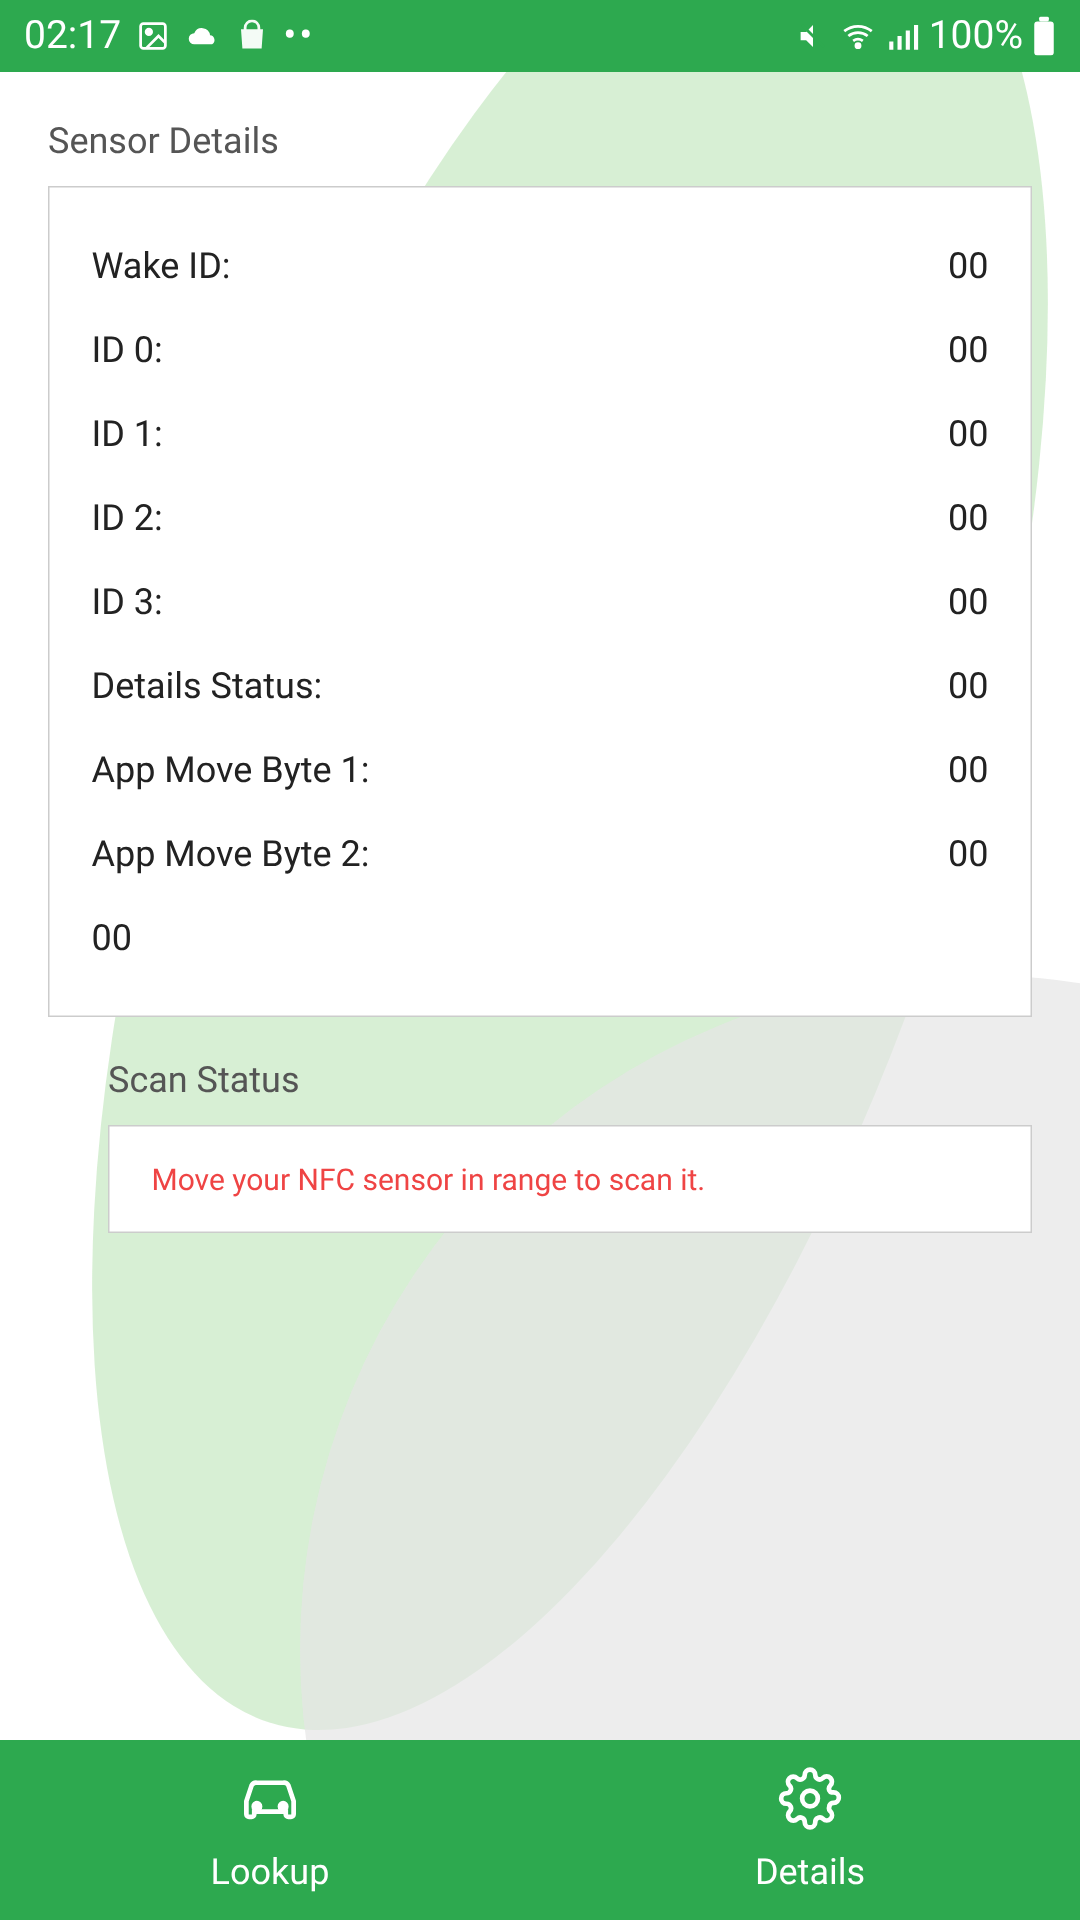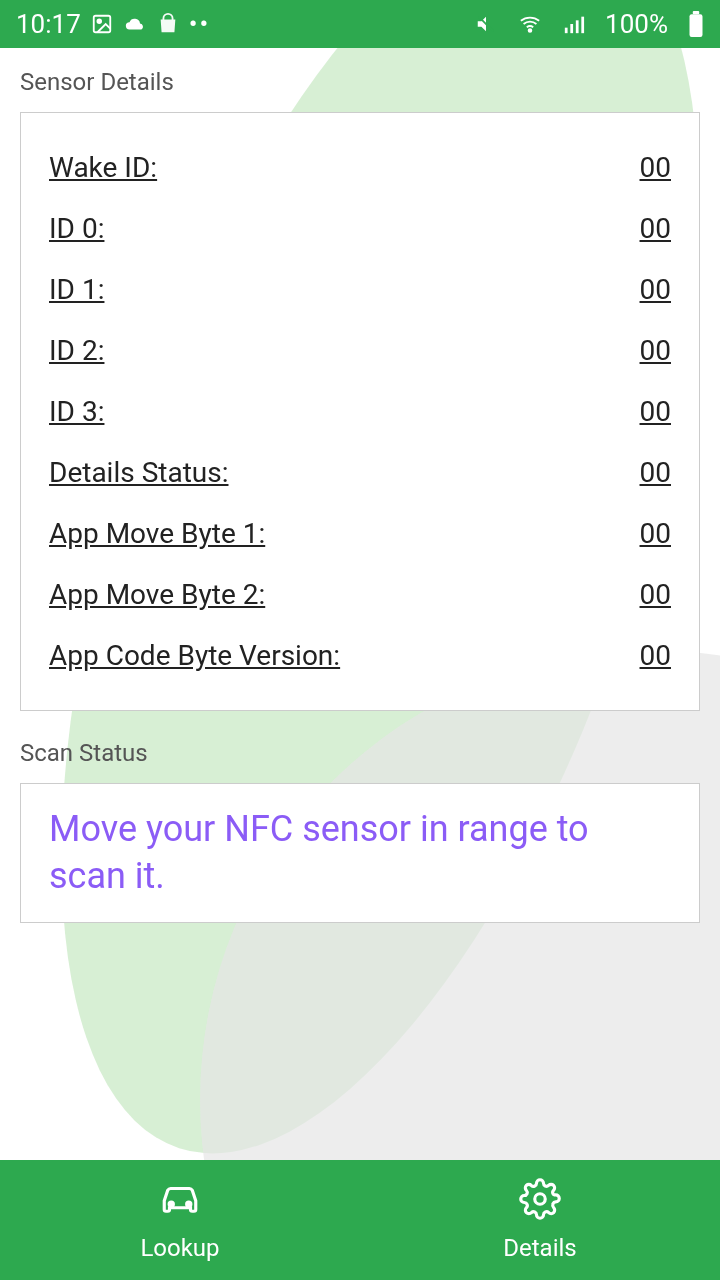--- a/index.html
+++ b/index.html
@@ -6,47 +6,47 @@
   html, body { width: 720px; height: 1280px; font-family: -apple-system, Roboto, "Segoe UI", Arial, sans-serif; overflow: hidden; background: #fff; }
   .screen { position: relative; width: 720px; height: 1280px; }
 
   
   .swoosh-green { position: absolute; top: -120px; left: 120px; width: 520px; height: 1300px; border-radius: 50%; background: #bde5b8; opacity: .6; transform: rotate(18deg); }
   .swoosh-grey  { position: absolute; top: 650px; left: 200px; width: 900px; height: 900px; border-radius: 50%; background: #e5e5e5; opacity: .7; }
 
   
   .status-bar { position: relative; z-index: 5; height: 48px; background: #2da94f; color: #fff; display: flex; align-items: center; justify-content: space-between; padding: 0 16px; font-size: 26px; }
   .status-left, .status-right { display: flex; align-items: center; gap: 10px; }
-  .status-right { gap: 20px; align-items: center; }
+  .status-right { gap: 6px; align-items: center; }
   .sb-ico { display: inline-flex; }
 
   
-  .content { position: relative; z-index: 4; padding: 20px; }
+  .content { position: relative; z-index: 4; padding: 32px; }
   .section-title { font-size: 24px; color: #555; margin-bottom: 16px; }
   .card { background: #fff; border: 1px solid #ccc; padding: 24px 28px; }
-  .row { display: flex; justify-content: space-between; font-size: 28px; color: #222; padding: 14px 0; text-decoration: underline; }
+  .row { display: flex; justify-content: space-between; font-size: 24px; color: #222; padding: 14px 0; }
   .scan-card { background: #fff; border: 1px solid #ccc; padding: 22px 28px; margin-top: 16px; }
-  .scan-text { font-size: 36px; color: #8b5cf6; line-height: 1.3; }
-  .section2 { margin-top: 28px; }
+  .scan-text { font-size: 20px; color: #ef4444; line-height: 1.3; }
+  .section2 { margin-top: 28px; margin-left: 40px; }
 
   
   .bottom-nav { position: absolute; bottom: 0; left: 0; right: 0; height: 120px; background: #2da94f; display: flex; z-index: 10; }
   .nav-item { flex: 1; display: flex; flex-direction: column; align-items: center; justify-content: center; gap: 8px; color: #fff; font-size: 24px; }
   .nav-item svg { width: 42px; height: 42px; }
 </style>
 </head>
 <body>
 
 <div class="screen">
   <div class="swoosh-green"></div>
   <div class="swoosh-grey"></div>
 
   <div class="status-bar">
     <div class="status-left">
-      <span>10:17</span>
+      <span>02:17</span>
       <span class="sb-ico">
         <svg width="22" height="22" viewBox="0 0 24 24" fill="none" stroke="#fff" stroke-width="2">
             <rect x="3" y="3" width="18" height="18" rx="2"></rect>
             <circle cx="9" cy="9" r="2" fill="#fff"></circle>
             <path d="M21 17l-5-5-9 9"></path>
           </svg>
       </span>
       <span class="sb-ico">
         <svg width="24" height="22" viewBox="0 0 24 24" fill="#fff">
             <path d="M19 18H6a4 4 0 010-8 6 6 0 0111.5 1.5A3.5 3.5 0 0119 18z"></path>
@@ -122,21 +122,20 @@
           </div>
         <div class="row">
             <span>App Move Byte 1:</span>
             <span>00</span>
           </div>
         <div class="row">
             <span>App Move Byte 2:</span>
             <span>00</span>
           </div>
         <div class="row">
-            <span>App Code Byte Version:</span>
             <span>00</span>
           </div>
       </div>
     </div>
 
     <div class="section2">
       <div class="section-title">Scan Status</div>
       <div class="scan-card">
         <div class="scan-text">Move your NFC sensor in range to scan it.</div>
       </div>

